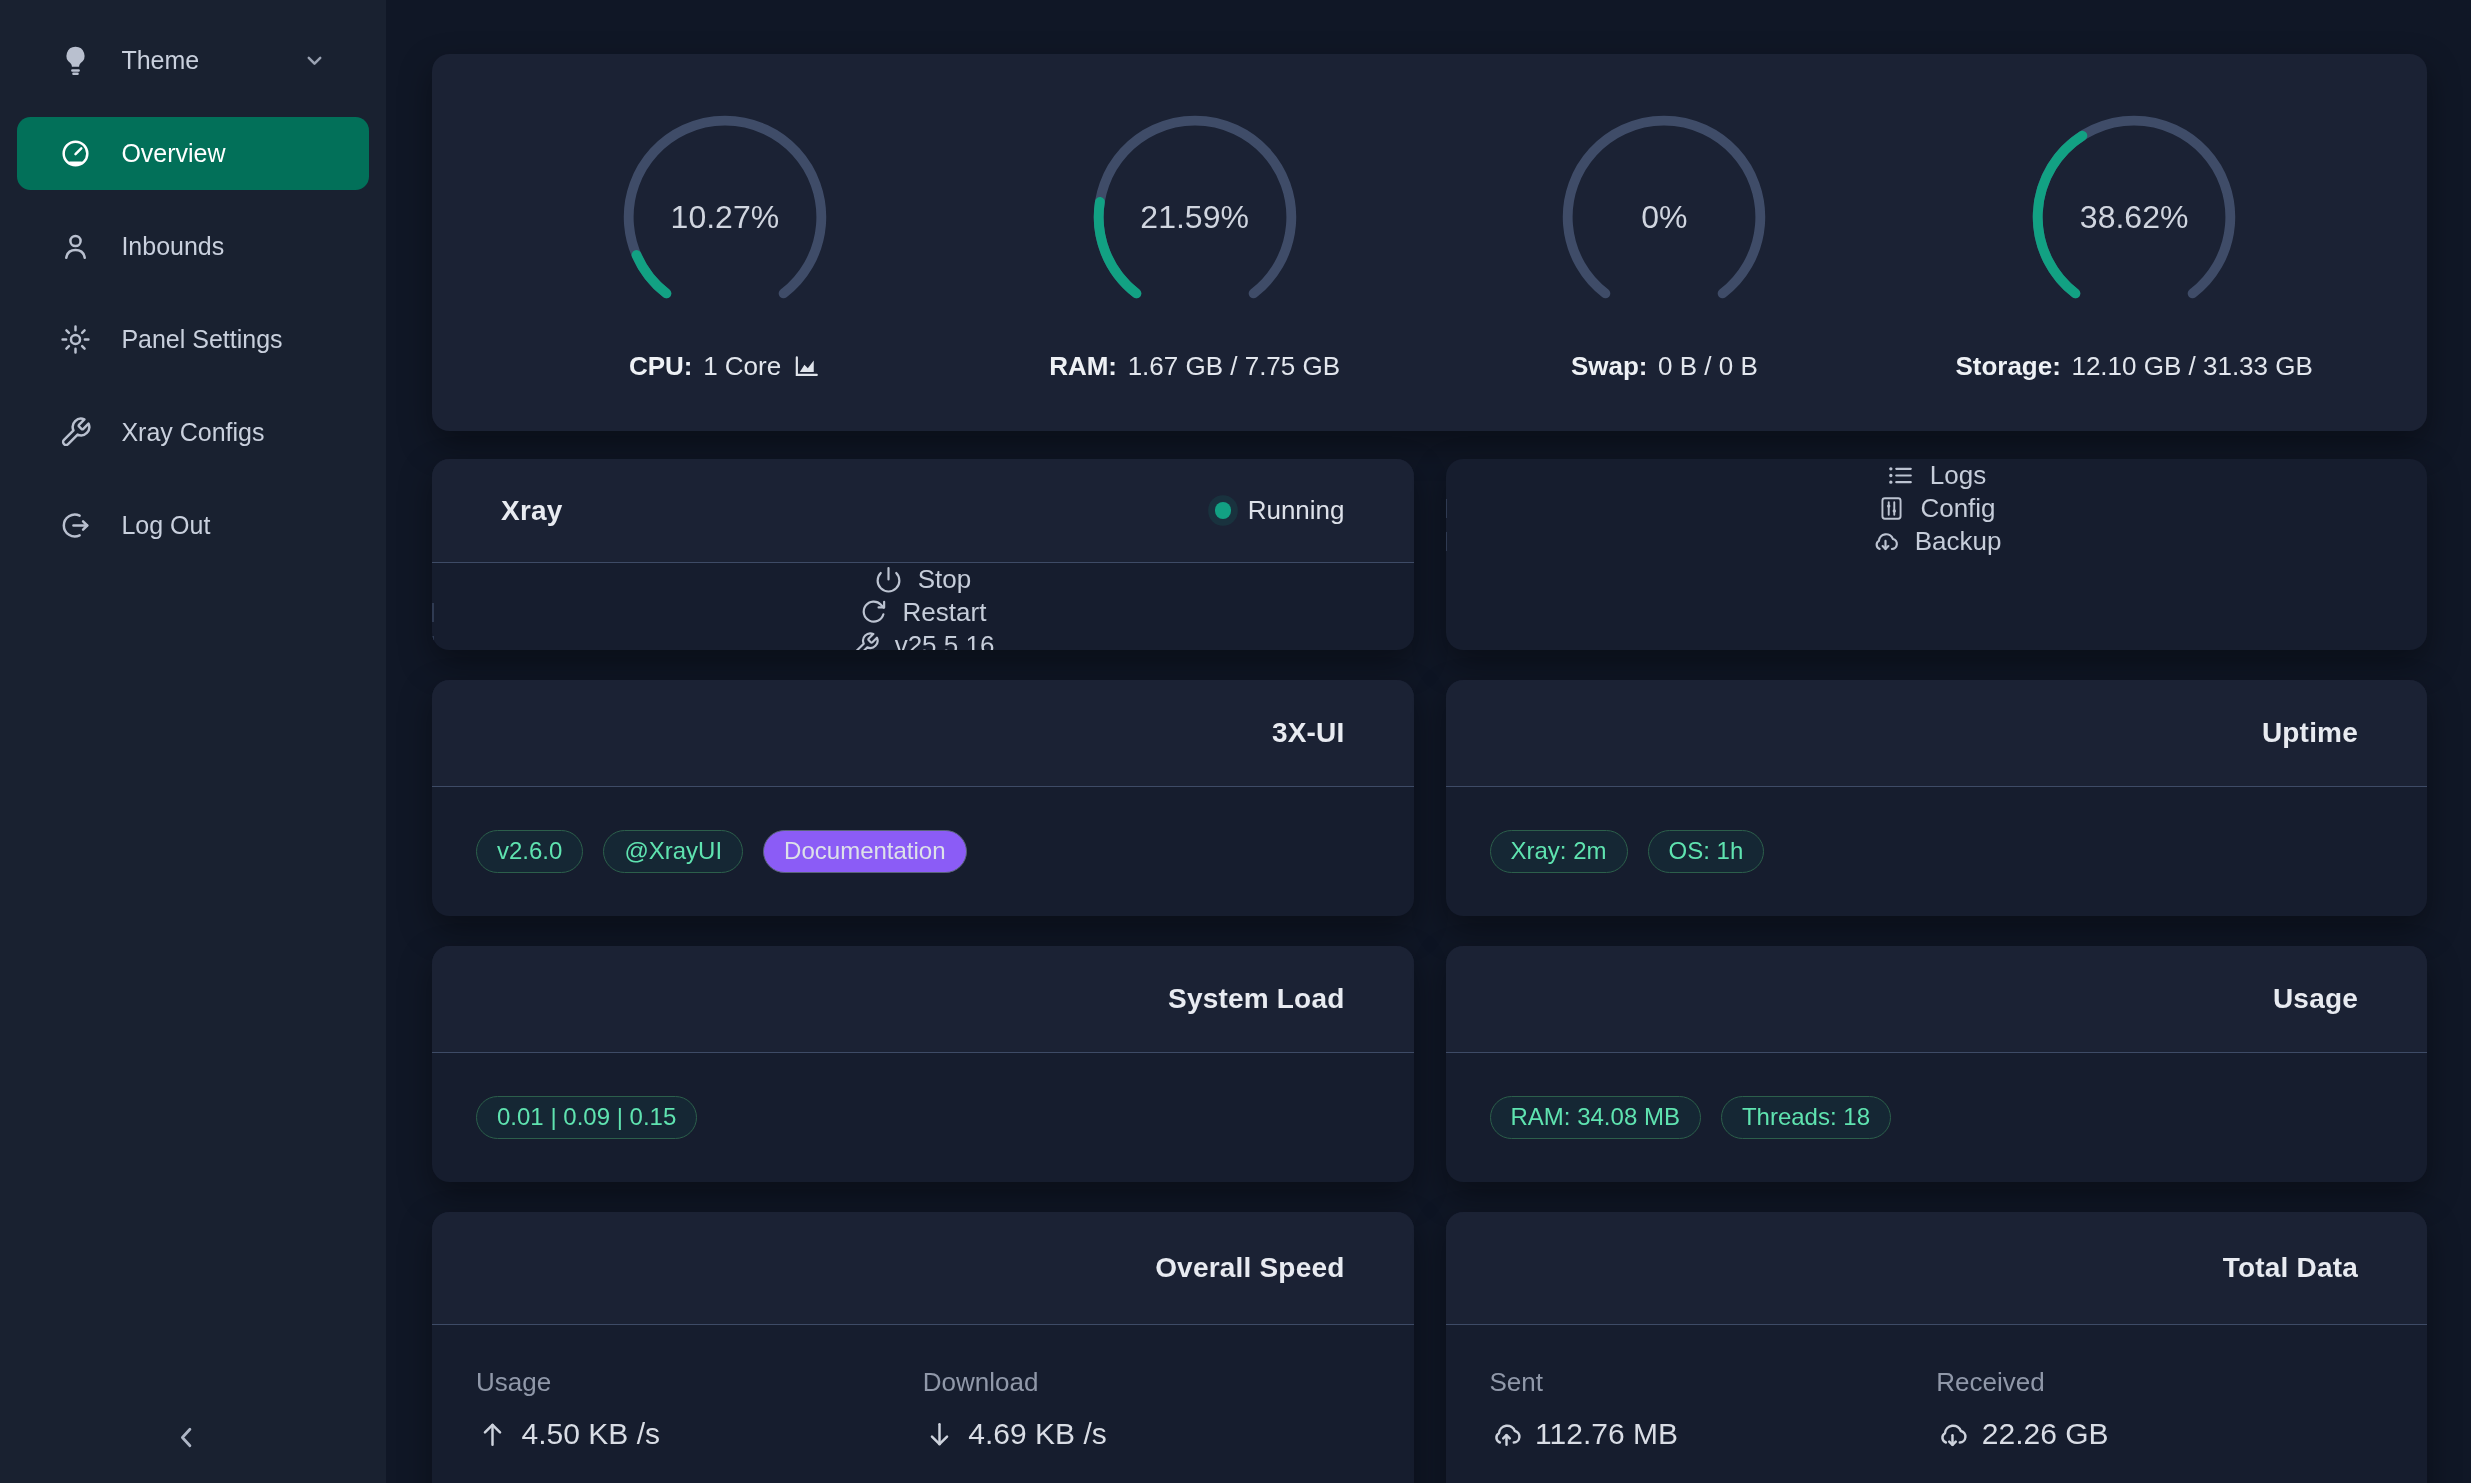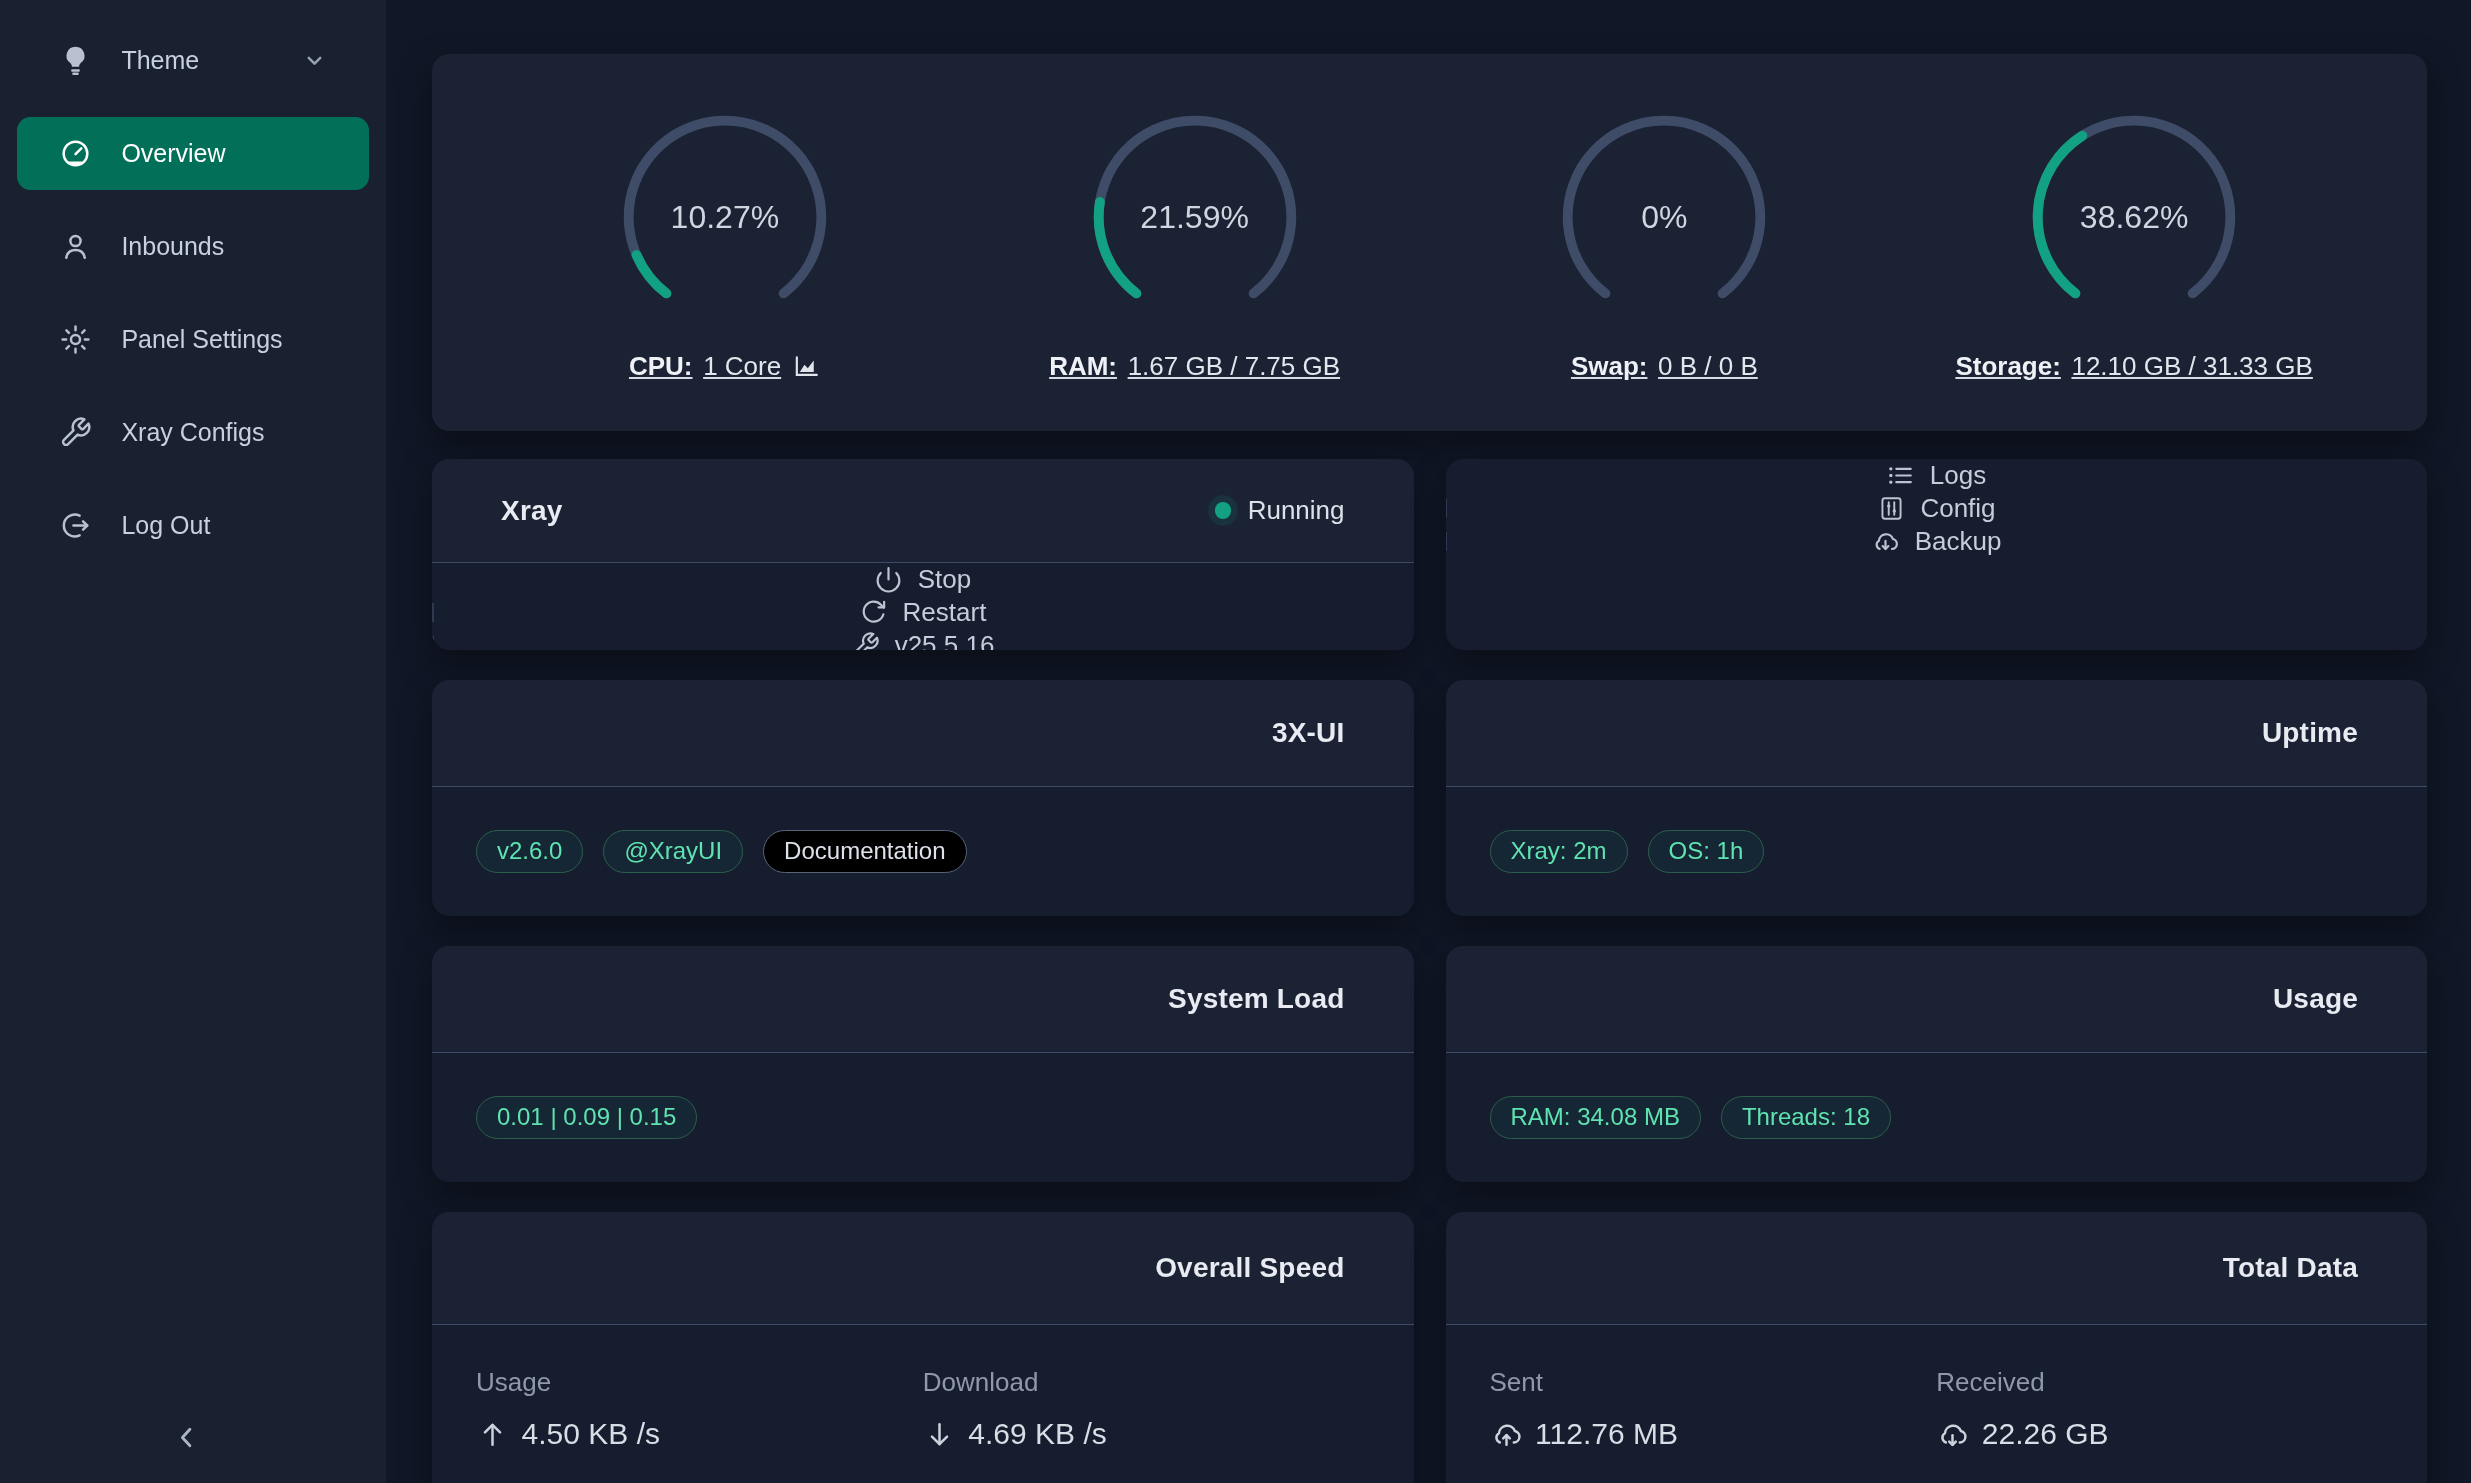--- a/index.html
+++ b/index.html
@@ -29,21 +29,21 @@
   .collapse-btn svg { width:33px; height:33px; }
   
   main { flex:1; padding:54px 45px 0 46px; overflow:hidden; }
   .card {
     background:#161d2e; border-radius:17.4px; overflow:hidden;
     box-shadow:0 13.5px 33px rgba(0,0,0,.38);
   }
   
   .gauges-card {
     height:377px; background:#1b2234; display:flex;
-    padding:56px 58px 0; justify-content:space-between;text-decoration:underline;
+    padding:56px 58px 0; justify-content:space-between;
   }
   .gauge { flex:1; display:flex; flex-direction:column; align-items:center; }
   .gauge-wrap { position:relative; width:214px; height:214px; }
   .gauge-wrap svg { width:100%; height:100%; }
   .gauge-wrap .track { fill:none; stroke:#3f4c68; stroke-width:4.6; stroke-linecap:round; }
   .gauge-wrap .prog  { fill:none; stroke:#12a183; stroke-width:4.6; stroke-linecap:round; }
   .gauge-value {
     position:absolute; inset:0; display:flex; align-items:center; justify-content:center;
     font-size:32px; color:#d0d5df;
   }
@@ -79,21 +79,21 @@
   .action + .action::before {
     content:""; position:absolute; left:0; top:20%; height:60%; width:1.9px; background:#2f3a52;
   }
   
   .tags { height:128px; display:flex; align-items:center; padding:0 44px; gap:20px; }
   .tag {
     height:43px; display:inline-flex; align-items:center; padding:0 20px;
     border-radius:22px; font-size:24px; white-space:nowrap;
   }
   .tag.green { color:#5fe3b0; border:1.9px solid #2c5f4b; background:rgba(18,161,131,.08); }
-  .tag.gray  { color:#dde1e9; border:1.9px solid #596379; background:#000000; }
+  .tag.gray  { color:#dde1e9; border:1.9px solid #596379; background:#8b5cf6; }
   
   .metrics { display:flex; padding:42px 44px 39px; }
   .metric { width:50%; }
   .metric-label { font-size:26px; color:#9098a9; }
   .metric-value { margin-top:19.3px; display:flex; align-items:center; gap:12.6px; font-size:30px; color:#d9dde5; }
   .metric-value .icon { width:33px; height:33px; color:#cdd2dc; }
   svg.ic { display:block; }
 </style>
 </head>
 <body>

